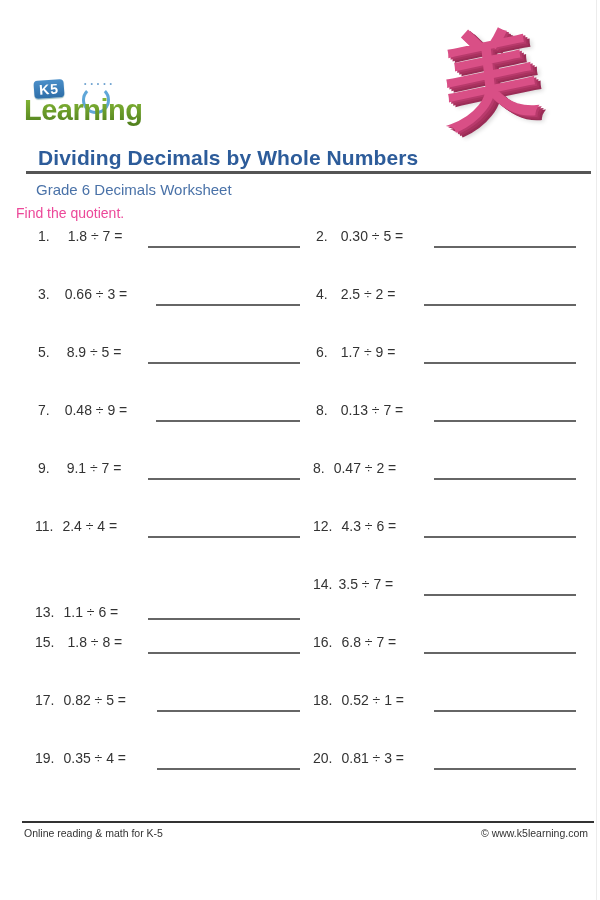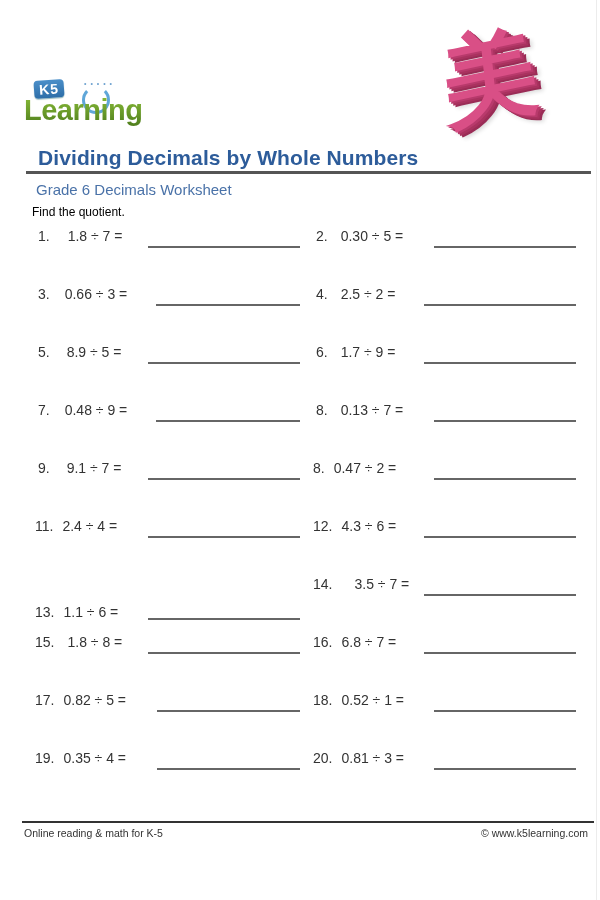--- a/index.html
+++ b/index.html
@@ -26,21 +26,21 @@
     .glyph span { display: block; font-size: 96px; line-height: 110px; text-align: center; color: #d94f86;
                   font-family: "DejaVu Sans", sans-serif; font-weight: bold;
                   text-shadow: 2px 2px 0 #b83a6c, 4px 4px 0 #a9325f, 6px 6px 0 #9a2c56, 8px 8px 4px rgba(0,0,0,0.15);
                   transform: rotate(-12deg) skewX(-6deg); }
 
     
     .title { position: absolute; left: 38px; top: 146px; font-size: 21px; font-weight: bold; color: #2d5c9a;
              letter-spacing: 0.1px; }
     .title-rule { position: absolute; left: 26px; top: 171px; width: 565px; height: 3px; background: #555; }
     .subtitle { position: absolute; left: 36px; top: 181px; font-size: 15px; color: #4a72a8; }
-    .instruction { position: absolute; left: 32px; top: 205px; font-size: 12px; color: #000000; }
+    .instruction { position: absolute; left: 16px; top: 205px; font-size: 14px; color: #ec4899; }
 
     
     .problem { position: absolute; height: 24px; display: flex; align-items: baseline; font-size: 14px; color: #333; }
     .problem .num { display: inline-block; }
     .problem .expr { display: inline-block; margin-left: 9px; white-space: pre; }
     .problem .answer-line { position: absolute; top: 18px; height: 2px; background: #666; border: 0; padding: 0; }
 
     
     .footer-rule { position: absolute; left: 22px; top: 821px; width: 572px; height: 2px; background: #333; }
     .footer-left { position: absolute; left: 24px; top: 827px; font-size: 10.5px; color: #333; }
@@ -135,21 +135,21 @@
     <span class="answer-line" style="left:111px; width:152px;"></span>
   </div>
 
   <div class="problem" style="left:35px; top:600px;align-items:center;">
     <span class="num">13.</span>
     <span class="expr" style="margin-left:9px">1.1 ÷ 6 =</span>
     <span class="answer-line" style="left:113px; width:152px;"></span>
   </div>
   <div class="problem" style="left:313px; top:576px;">
     <span class="num">14.</span>
-    <span class="expr" style="margin-left:22px">3.5 ÷ 7 =</span>
+    <span class="expr" style="margin-left:6px">3.5 ÷ 7 =</span>
     <span class="answer-line" style="left:111px; width:152px;"></span>
   </div>
 
   <div class="problem" style="left:35px; top:634px;">
     <span class="num">15.</span>
     <span class="expr" style="margin-left:13px">1.8 ÷ 8 =</span>
     <span class="answer-line" style="left:113px; width:152px;"></span>
   </div>
   <div class="problem" style="left:313px; top:634px;">
     <span class="num">16.</span>

